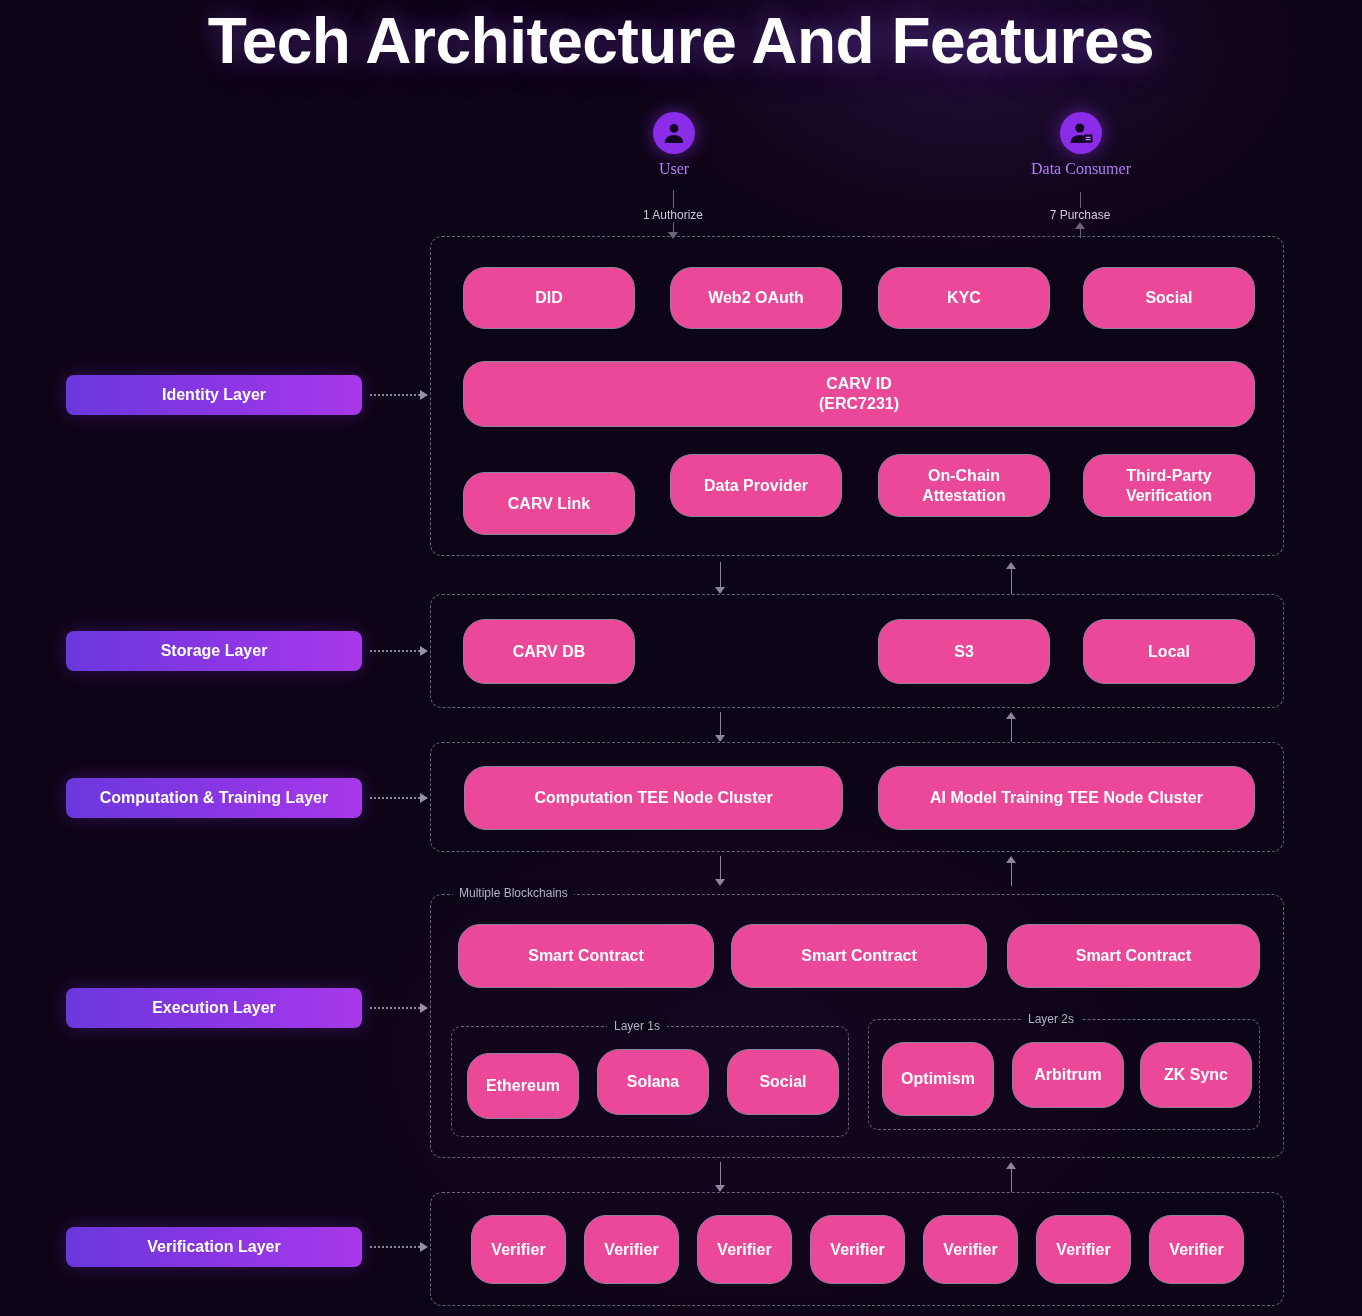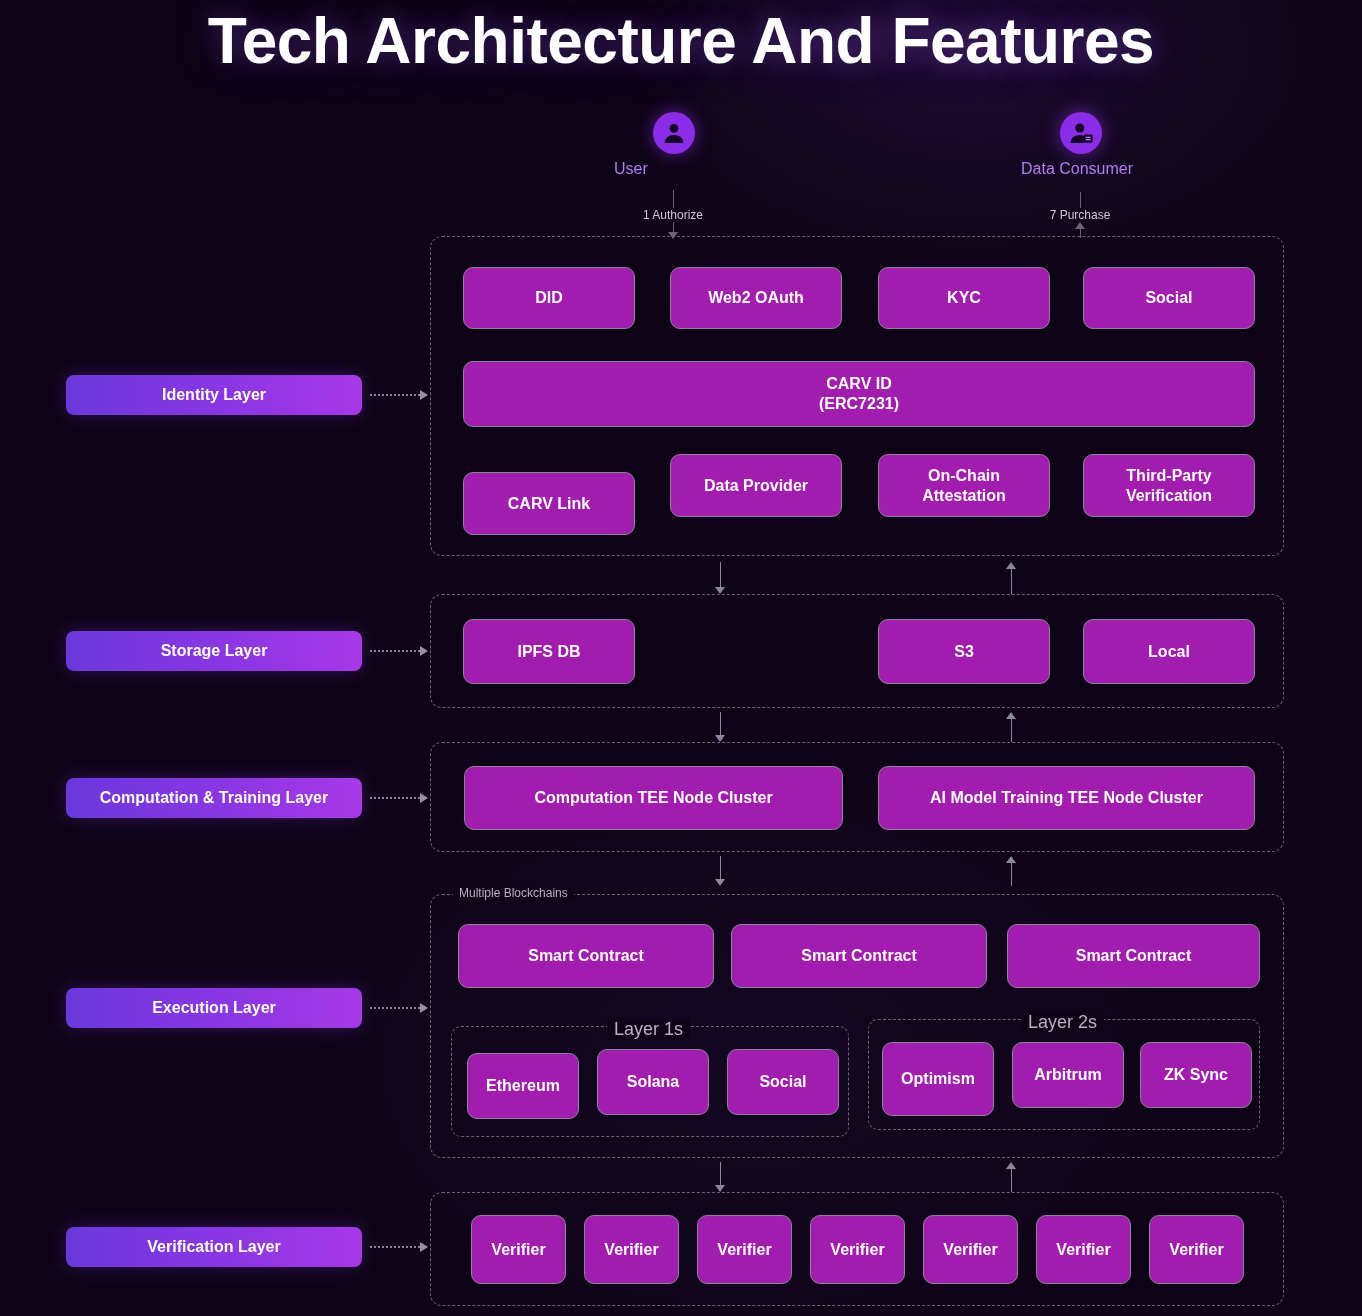--- a/index.html
+++ b/index.html
@@ -37,21 +37,21 @@
     width: 1362px;
     text-align: center;
     font-size: 64px;
     font-weight: bold;
     letter-spacing: -0.5px;
     color: #ffffff;
     text-shadow: 0 0 26px rgba(170,110,255,.35), 0 0 60px rgba(150,80,240,.18);
   }
 
   
-  .actor { position: absolute; text-align: left; }
+  .actor { position: absolute; text-align: center; font-family: Liberation Serif, serif; }
   .actor .avatar {
     width: 42px; height: 42px;
     border-radius: 50%;
     background: #8b2ce8;
     margin: 0 auto;
     display: flex; align-items: center; justify-content: center;
     box-shadow: 0 0 18px rgba(150,50,240,.55);
   }
   .actor .avatar svg { display: block; }
   .actor .name {
@@ -116,42 +116,42 @@
     position: absolute;
     left: 430px;
     width: 854px;
     border: 1px dashed #6b6278;
     border-radius: 12px;
   }
 
   
   .card {
     position: absolute;
-    background: #a21caf;
+    background: #ec4899;
     border: 1px solid #8b8399;
-    border-radius: 10px;
+    border-radius: 22px;
     display: flex; align-items: center; justify-content: center;
     text-align: center;
     color: #ffffff;
     font-weight: bold;
     font-size: 16px;
     line-height: 1.22;
     padding: 2px 6px;
   }
 
   
   .group-box {
     position: absolute;
     border: 1px dashed #6b6278;
     border-radius: 10px;
   }
   .group-label {
     position: absolute;
     top: -8px;
-    font-size: 18px;
+    font-size: 12px;
     color: #b9b0c6;
     background: #0e0417;
     padding: 0 7px;
     white-space: nowrap;
   }
   .box-label {
     position: absolute;
     font-size: 12px;
     color: #b9b0c6;
     background: #0e0417;
@@ -254,21 +254,21 @@
     <div class="stem"></div>
 </div>
 
 <div class="pill" style="top:631px;">Storage Layer</div>
 <div class="pill-connector" style="top:646px;">
   <div class="dots"></div>
   <div class="head"></div>
 </div>
 
 <div class="layer-box" style="top:594px; height:114px;">
-  <div class="card" style="left:32px; top:24px; width:172px; height:65px;">IPFS DB</div>
+  <div class="card" style="left:32px; top:24px; width:172px; height:65px;">CARV DB</div>
   <div class="card" style="left:447px; top:24px; width:172px; height:65px;">S3</div>
   <div class="card" style="left:652px; top:24px; width:172px; height:65px;">Local</div>
 </div>
 
 <div class="arrow" style="left:715px; top:712px; height:30px;">
   <div class="stem"></div>
     <div class="tip-down"></div>
 </div>
 <div class="arrow" style="left:1006px; top:712px; height:30px;">
   <div class="tip-up"></div>

